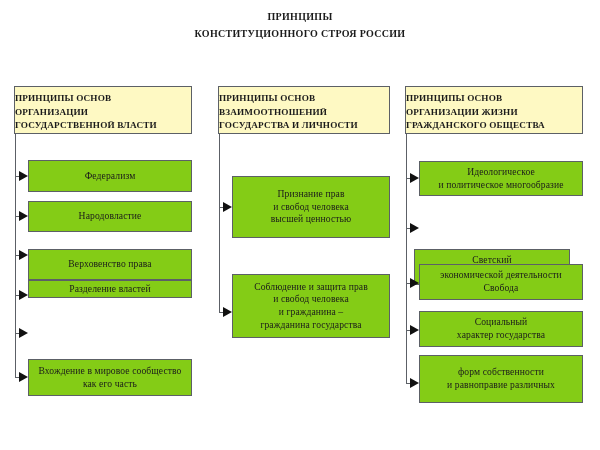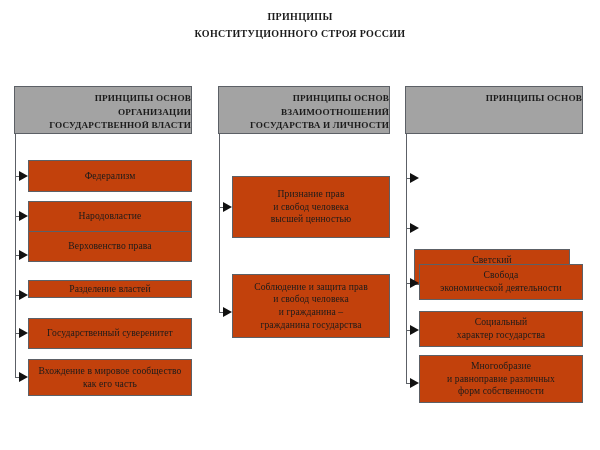--- a/index.html
+++ b/index.html
@@ -35,35 +35,35 @@
     height: 450px;
   }
   .col1 { left: 0; width: 200px; }
   .col2 { left: 190px; width: 210px; }
   .col3 { left: 390px; width: 210px; }
 
   .header-box {
     position: absolute;
     border: 1px solid #5c6066;
     box-sizing: border-box;
-    text-align: right;
+    text-align: left;
     font-weight: bold;
     font-size: 9.2px;
     line-height: 13.5px;
     padding-top: 5px;
     letter-spacing: 0.15px;
-    background: #a3a3a3;
+    background: #fef9c3;
   }
   .header-box span { display: block; white-space: nowrap; }
 
   .node {
     position: absolute;
     border: 1px solid #5c6066;
     box-sizing: border-box;
-    background: #c2410c;
+    background: #84cc16;
     display: flex;
     align-items: center;
     justify-content: center;
     text-align: center;
     font-size: 9.6px;
     line-height: 12.6px;
     letter-spacing: 0.1px;
   }
   .node .txt { display: block; width: 100%; }
   .node .txt span { display: block; white-space: nowrap; }
@@ -112,35 +112,32 @@
   </div>
 
   <div class="stub" style="left:15px; top:216px; width:9px;"></div>
   <div class="arrow" style="left:19px; top:211px;"></div>
   <div class="node" style="left:28px; top:201px; width:164px; height:31px;">
     <span class="txt">Народовластие</span>
   </div>
 
   <div class="stub" style="left:15px; top:255px; width:9px;"></div>
   <div class="arrow" style="left:19px; top:250px;"></div>
-  <div class="node" style="left:28px; top:231px; width:164px; height:31px;">
+  <div class="node" style="left:28px; top:249px; width:164px; height:31px;">
     <span class="txt">Верховенство права</span>
   </div>
 
   <div class="stub" style="left:15px; top:295px; width:9px;"></div>
   <div class="arrow" style="left:19px; top:290px;"></div>
   <div class="node" style="left:28px; top:280px; width:164px; height:18px;">
     <span class="txt">Разделение властей</span>
   </div>
 
   <div class="stub" style="left:15px; top:333px; width:9px;"></div>
   <div class="arrow" style="left:19px; top:328px;"></div>
-  <div class="node" style="left:28px; top:318px; width:164px; height:31px;">
-    <span class="txt">Государственный суверенитет</span>
-  </div>
 
   <div class="stub" style="left:15px; top:377px; width:9px;"></div>
   <div class="arrow" style="left:19px; top:372px;"></div>
   <div class="node" style="left:28px; top:359px; width:164px; height:37px;">
     <span class="txt">
       <span>Вхождение в мировое сообщество</span>
       <span>как его часть</span>
     </span>
   </div>
 </div>
@@ -174,56 +171,63 @@
       <span>и гражданина –</span>
       <span>гражданина государства</span>
     </span>
   </div>
 </div>
 
 <div class="column col3">
 
   <div class="header-box" style="left:15px; top:86px; width:178px; height:48px;">
     <span>ПРИНЦИПЫ ОСНОВ</span>
+    <span>ОРГАНИЗАЦИИ ЖИЗНИ</span>
+    <span>ГРАЖДАНСКОГО ОБЩЕСТВА</span>
   </div>
 
   <div class="trunk" style="left:16px; top:134px; height:249px;"></div>
 
   <div class="stub" style="left:16px; top:178px; width:9px;"></div>
   <div class="arrow" style="left:20px; top:173px;"></div>
+  <div class="node" style="left:29px; top:161px; width:164px; height:35px;">
+    <span class="txt">
+      <span>Идеологическое</span>
+      <span>и политическое многообразие</span>
+    </span>
+  </div>
 
   <div class="stub" style="left:16px; top:228px; width:9px;"></div>
   <div class="arrow" style="left:20px; top:223px;"></div>
   <div class="node" style="left:24px; top:210px; width:156px; height:36px;margin-top:39px;">
     <span class="txt">
       <span>Светский</span>
       <span>характер государства</span>
     </span>
   </div>
 
   <div class="stub" style="left:16px; top:283px; width:9px;"></div>
   <div class="arrow" style="left:20px; top:278px;"></div>
   <div class="node" style="left:29px; top:264px; width:164px; height:36px;">
     <span class="txt">
+      <span>экономической деятельности</span>
       <span>Свобода</span>
-      <span>экономической деятельности</span>
     </span>
   </div>
 
   <div class="stub" style="left:16px; top:330px; width:9px;"></div>
   <div class="arrow" style="left:20px; top:325px;"></div>
   <div class="node" style="left:29px; top:311px; width:164px; height:36px;">
     <span class="txt">
       <span>Социальный</span>
       <span>характер государства</span>
     </span>
   </div>
 
   <div class="stub" style="left:16px; top:383px; width:9px;"></div>
   <div class="arrow" style="left:20px; top:378px;"></div>
   <div class="node" style="left:29px; top:355px; width:164px; height:48px;">
     <span class="txt">
-      <span>Многообразие</span>
+      <span>форм собственности</span>
       <span>и равноправие различных</span>
-      <span>форм собственности</span>
     </span>
   </div>
 </div>
 
 </body></html>

